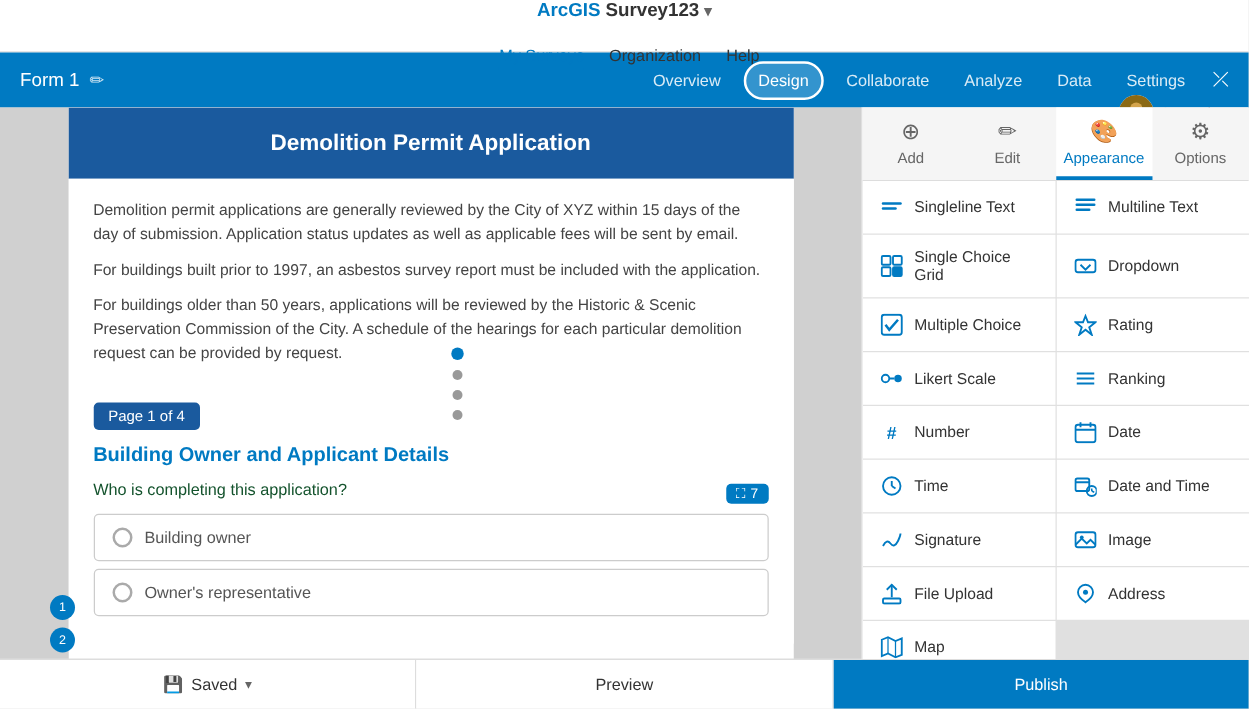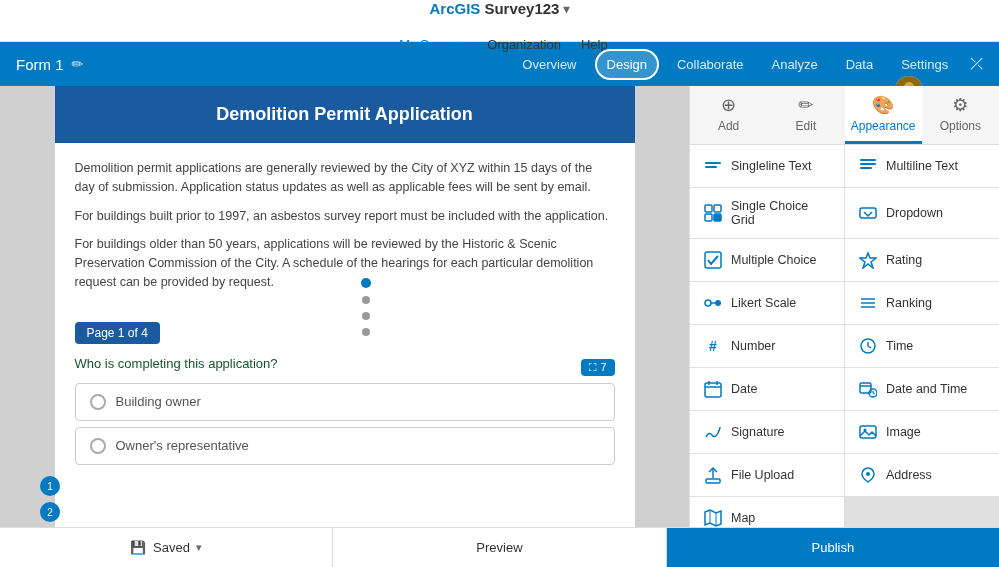--- a/index.html
+++ b/index.html
@@ -299,20 +299,21 @@
       <div class="dot"></div>
     </div>
 
     <div class="survey-container" style="max-width:580px;">
       <div class="survey-header">Demolition Permit Application</div>
       <div class="survey-body">
         <p class="survey-desc">Demolition permit applications are generally reviewed by the City of XYZ within 15 days of the day of submission. Application status updates as well as applicable fees will be sent by email.</p>
         <p class="survey-desc">For buildings built prior to 1997, an asbestos survey report must be included with the application.</p>
         <p class="survey-desc">For buildings older than 50 years, applications will be reviewed by the Historic &amp; Scenic Preservation Commission of the City. A schedule of the hearings for each particular demolition request can be provided by request.</p>
         <div class="page-indicator">Page 1 of 4</div>
+        <div class="section-title">Building Owner and Applicant Details</div>
         <div class="question-row">
           <div class="question-text">Who is completing this application?</div>
           <div class="question-badge">
             <span style="font-size:11px;">⛶</span>
             <span>7</span>
           </div>
         </div>
         <div class="radio-option">
           <div class="radio-circle"></div>
           <span>Building owner</span>
@@ -428,37 +429,37 @@
         <span>Ranking</span>
       </div>
       <div class="tool-item">
         <span class="tool-icon" style="color:#007ac2; font-weight:bold; font-size:14px;">#</span>
         <span>Number</span>
       </div>
 
       <div class="tool-item">
         <span class="tool-icon">
           <svg width="18" height="18" viewBox="0 0 18 18">
-              <circle cx="9" cy="9" r="7" stroke="#007ac2" stroke-width="1.5" fill="none"></circle>
-              <line x1="9" y1="5" x2="9" y2="9" stroke="#007ac2" stroke-width="1.5"></line>
-              <line x1="9" y1="9" x2="12" y2="11" stroke="#007ac2" stroke-width="1.5"></line>
-            </svg>
-        </span>
-        <span>Time</span>
-      </div>
-      <div class="tool-item">
-        <span class="tool-icon">
-          <svg width="18" height="18" viewBox="0 0 18 18">
               <rect x="1" y="3" width="16" height="14" rx="2" stroke="#007ac2" stroke-width="1.5" fill="none"></rect>
               <line x1="1" y1="7" x2="17" y2="7" stroke="#007ac2" stroke-width="1.5"></line>
               <line x1="5" y1="1" x2="5" y2="5" stroke="#007ac2" stroke-width="1.5"></line>
               <line x1="13" y1="1" x2="13" y2="5" stroke="#007ac2" stroke-width="1.5"></line>
             </svg>
         </span>
         <span>Date</span>
+      </div>
+      <div class="tool-item">
+        <span class="tool-icon">
+          <svg width="18" height="18" viewBox="0 0 18 18">
+              <circle cx="9" cy="9" r="7" stroke="#007ac2" stroke-width="1.5" fill="none"></circle>
+              <line x1="9" y1="5" x2="9" y2="9" stroke="#007ac2" stroke-width="1.5"></line>
+              <line x1="9" y1="9" x2="12" y2="11" stroke="#007ac2" stroke-width="1.5"></line>
+            </svg>
+        </span>
+        <span>Time</span>
       </div>
 
       <div class="tool-item">
         <span class="tool-icon">
           <svg width="18" height="18" viewBox="0 0 18 18">
               <rect x="1" y="3" width="11" height="10" rx="1.5" stroke="#007ac2" stroke-width="1.5" fill="none"></rect>
               <line x1="1" y1="6" x2="12" y2="6" stroke="#007ac2" stroke-width="1.5"></line>
               <circle cx="14" cy="13" r="4" stroke="#007ac2" stroke-width="1.5" fill="none"></circle>
               <line x1="14" y1="11" x2="14" y2="13" stroke="#007ac2" stroke-width="1.2"></line>
               <line x1="14" y1="13" x2="16" y2="14" stroke="#007ac2" stroke-width="1.2"></line>

